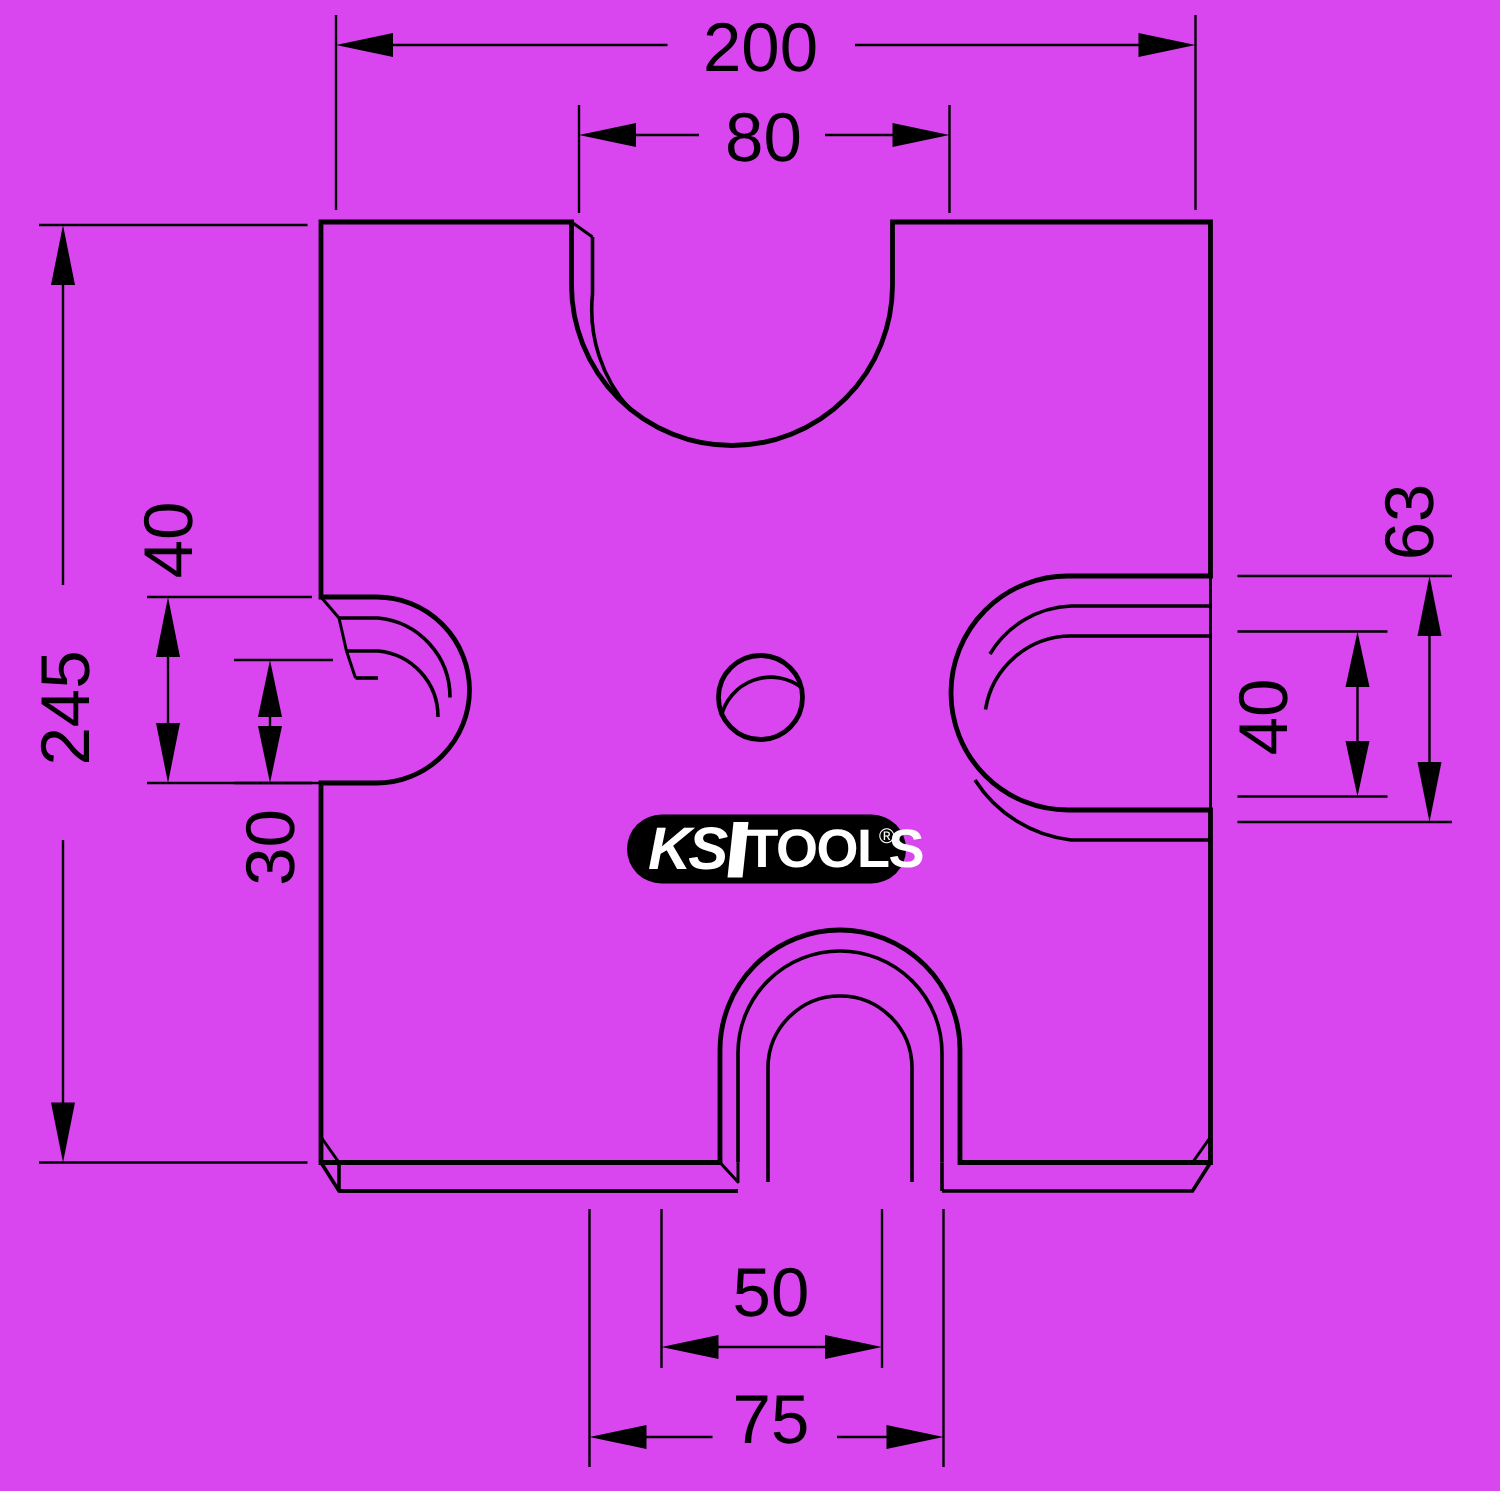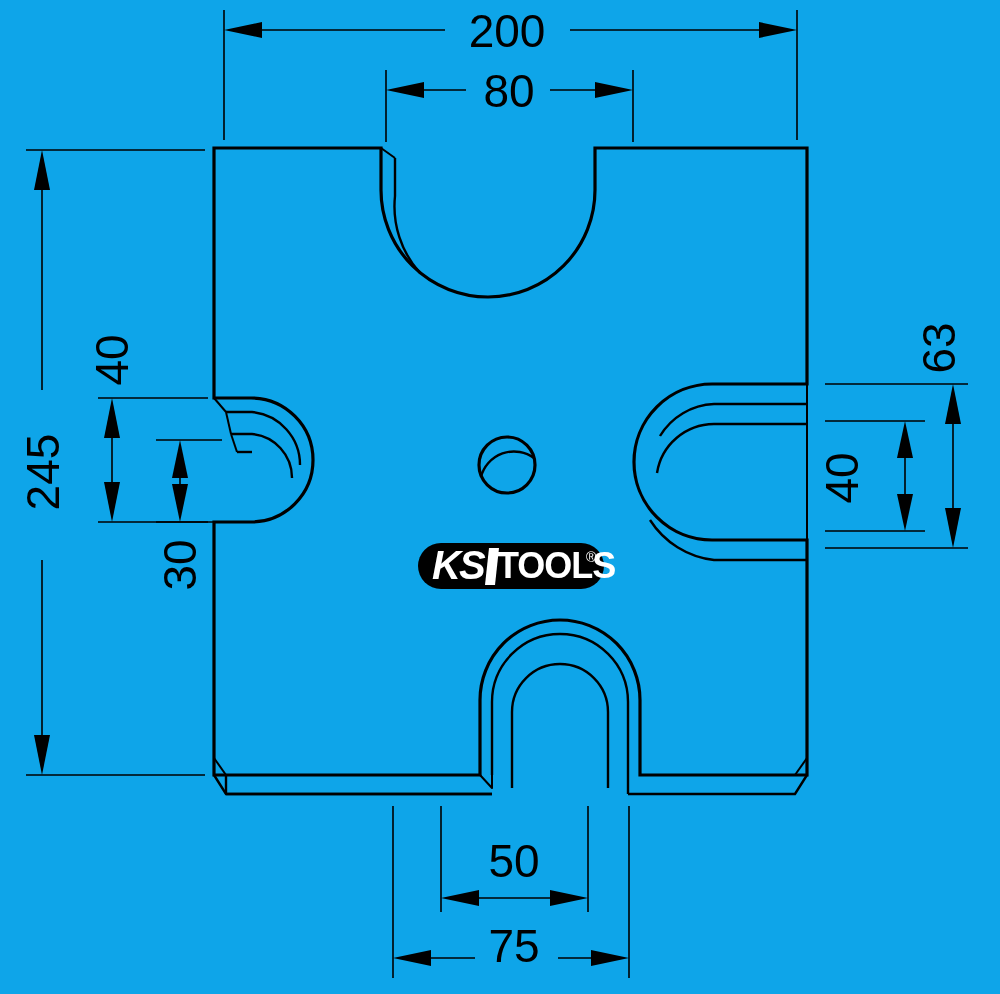--- a/index.html
+++ b/index.html
@@ -11,21 +11,21 @@
   body {
     width: 1000px;
     height: 994px;
     font-family: "Liberation Sans", sans-serif;
     overflow: hidden;
   }
   #drawing-root {
     position: relative;
     width: 1000px;
     height: 994px;
-    background: #0ea5e9;
+    background: #d946ef;
   }
   svg#tech-drawing {
     display: block;
     width: 1000px;
     height: 994px;
   }
   .part-outline {
     fill: none;
     stroke: #000000;
     stroke-width: 3.2;

